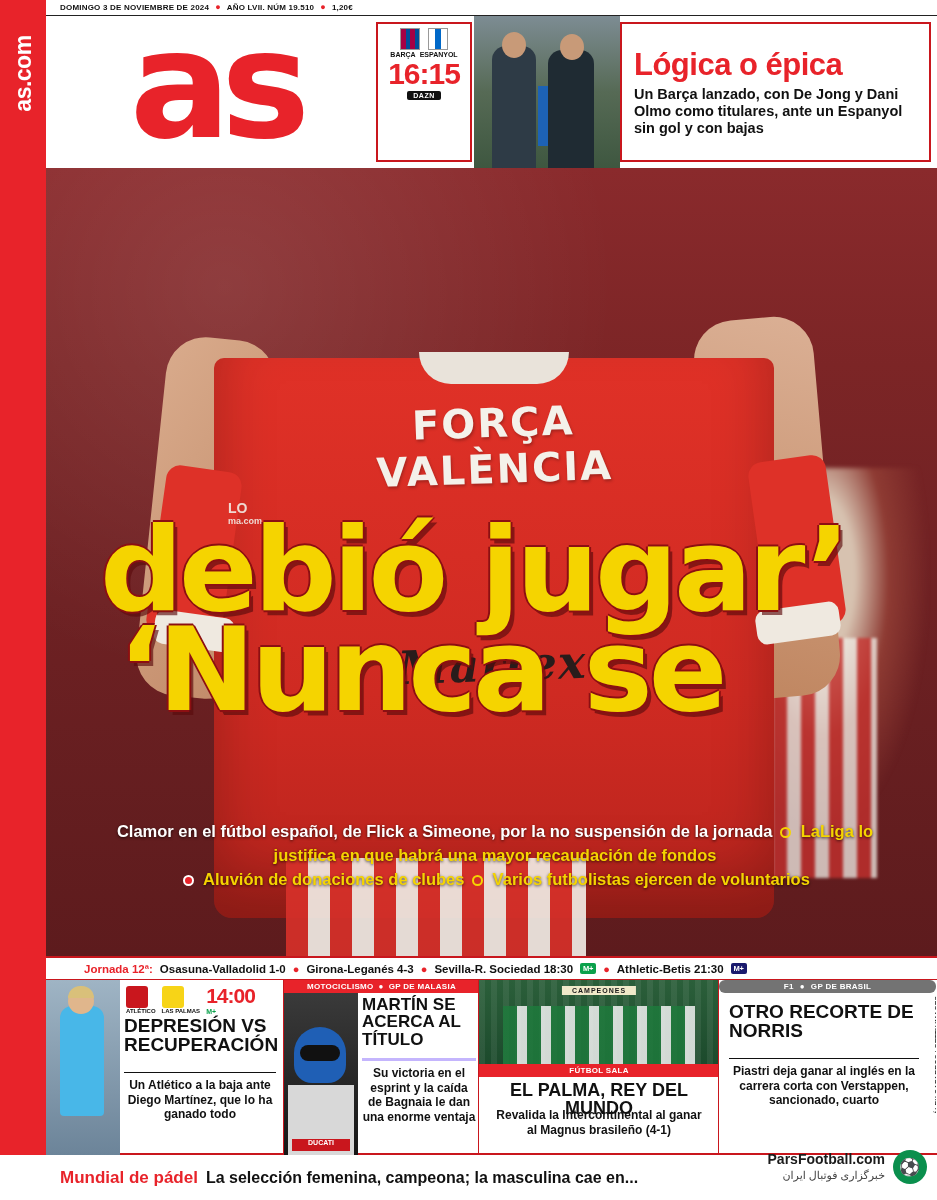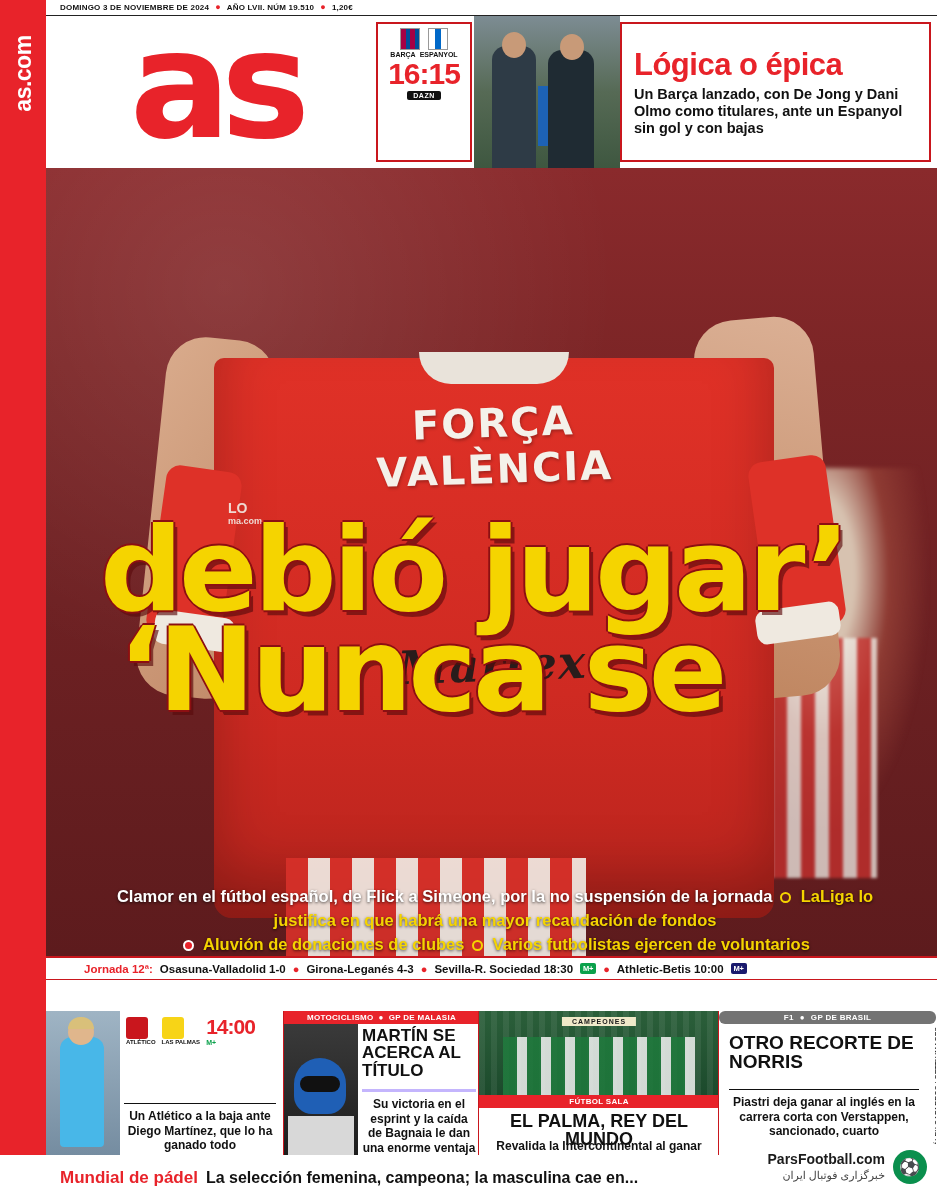--- a/index.html
+++ b/index.html
@@ -290,21 +290,21 @@
     text-shadow:
       -2px 0 0 #8c0f12, 2px 0 0 #8c0f12, 0 -2px 0 #8c0f12, 0 2px 0 #8c0f12,
       4px 5px 0 rgba(90,10,12,0.65);
     white-space: nowrap;
   }
   .bh-line.l1 { padding-left: 60px; }
   .bh-line.l2 { padding-left: 42px; }
 
   
   .subhead {
-    position: absolute; left: 100px; top: 885px;
+    position: absolute; left: 100px; top: 820px;
     width: 790px;
     z-index: 5;
     color: #fff;
     font-weight: bold;
     font-size: 16.5px;
     line-height: 1.45;
     text-align: center;
     text-shadow: 0 1px 3px rgba(0,0,0,0.7);
   }
   .subhead .accent { color: #f5d400; }
@@ -340,21 +340,20 @@
   }
   .chan2 { background: #1a1a6e; }
 
   
   .bottom {
     position: absolute; left: 46px; top: 980px;
     width: 891px; height: 175px;
     display: flex;
     background: #fff;
     border-bottom: 2px solid #c9161d;
-    margin-top: 31px;
   }
   .bcol { position: relative; height: 175px; overflow: hidden; }
 
   .bcol-1 { width: 238px; border-right: 1px solid #c9161d; }
   .b1-photo {
     position: absolute; left: 0; top: 0; width: 74px; height: 175px;
     background: linear-gradient(180deg,#9fb4c4,#6c8499);
   }
   .b1-player { position: absolute; left: 14px; top: 26px; width: 44px; height: 110px; background: #48b7e8; border-radius: 12px 12px 4px 4px; }
   .b1-head { position: absolute; left: 22px; top: 8px; width: 26px; height: 26px; background: #e0b68c; border-radius: 50%; }
@@ -583,21 +582,21 @@
 
   <div class="scores">
     <span class="jornada">Jornada 12ª:</span>
     <span>Osasuna-Valladolid 1-0</span>
     <span class="sdot">●</span>
     <span>Girona-Leganés 4-3</span>
     <span class="sdot">●</span>
     <span>Sevilla-R. Sociedad 18:30</span>
     <span class="chan">M+</span>
     <span class="sdot">●</span>
-    <span>Athletic-Betis 10:00</span>
+    <span>Athletic-Betis 21:30</span>
     <span class="chan chan2">M+</span>
   </div>
 
   <div class="bottom">
 
     <div class="bcol bcol-1">
       <div class="b1-photo">
         <div class="b1-player"></div>
         <div class="b1-head"></div>
         <div class="b1-hair"></div>
@@ -609,20 +608,21 @@
         </div>
         <div>
           <div class="mini-crest lp"></div>
           <div class="mini-label">LAS PALMAS</div>
         </div>
         <div>
           <div class="b1-time">14:00</div>
           <div class="b1-chan">M+</div>
         </div>
       </div>
+      <div class="b1-head2">DEPRESIÓN VS RECUPERACIÓN</div>
       <div class="b1-body">Un Atlético a la baja ante Diego Martínez, que lo ha ganado todo</div>
     </div>
 
     <div class="bcol bcol-2">
       <div class="b2-kicker">
         <span>MOTOCICLISMO</span>
         <span>●</span>
         <span>GP DE MALASIA</span>
       </div>
       <div class="b2-photo">

